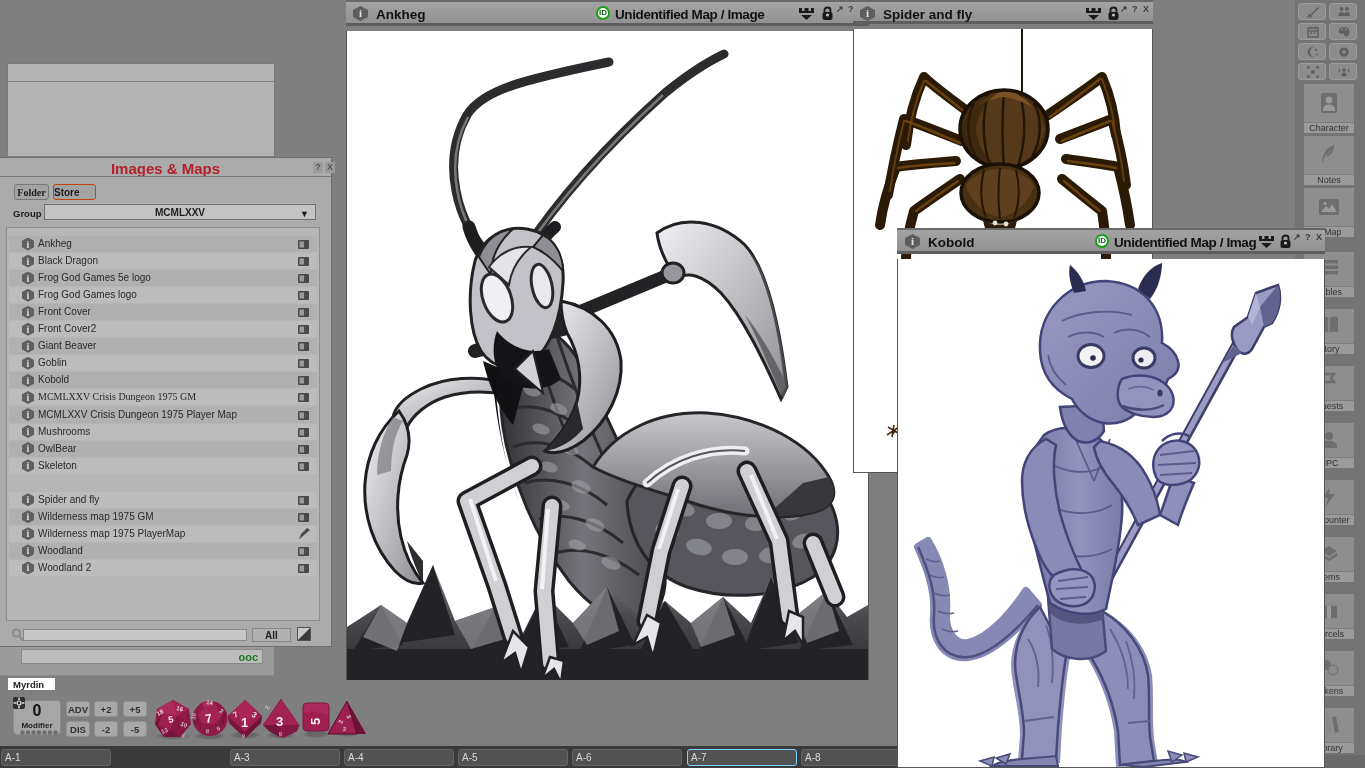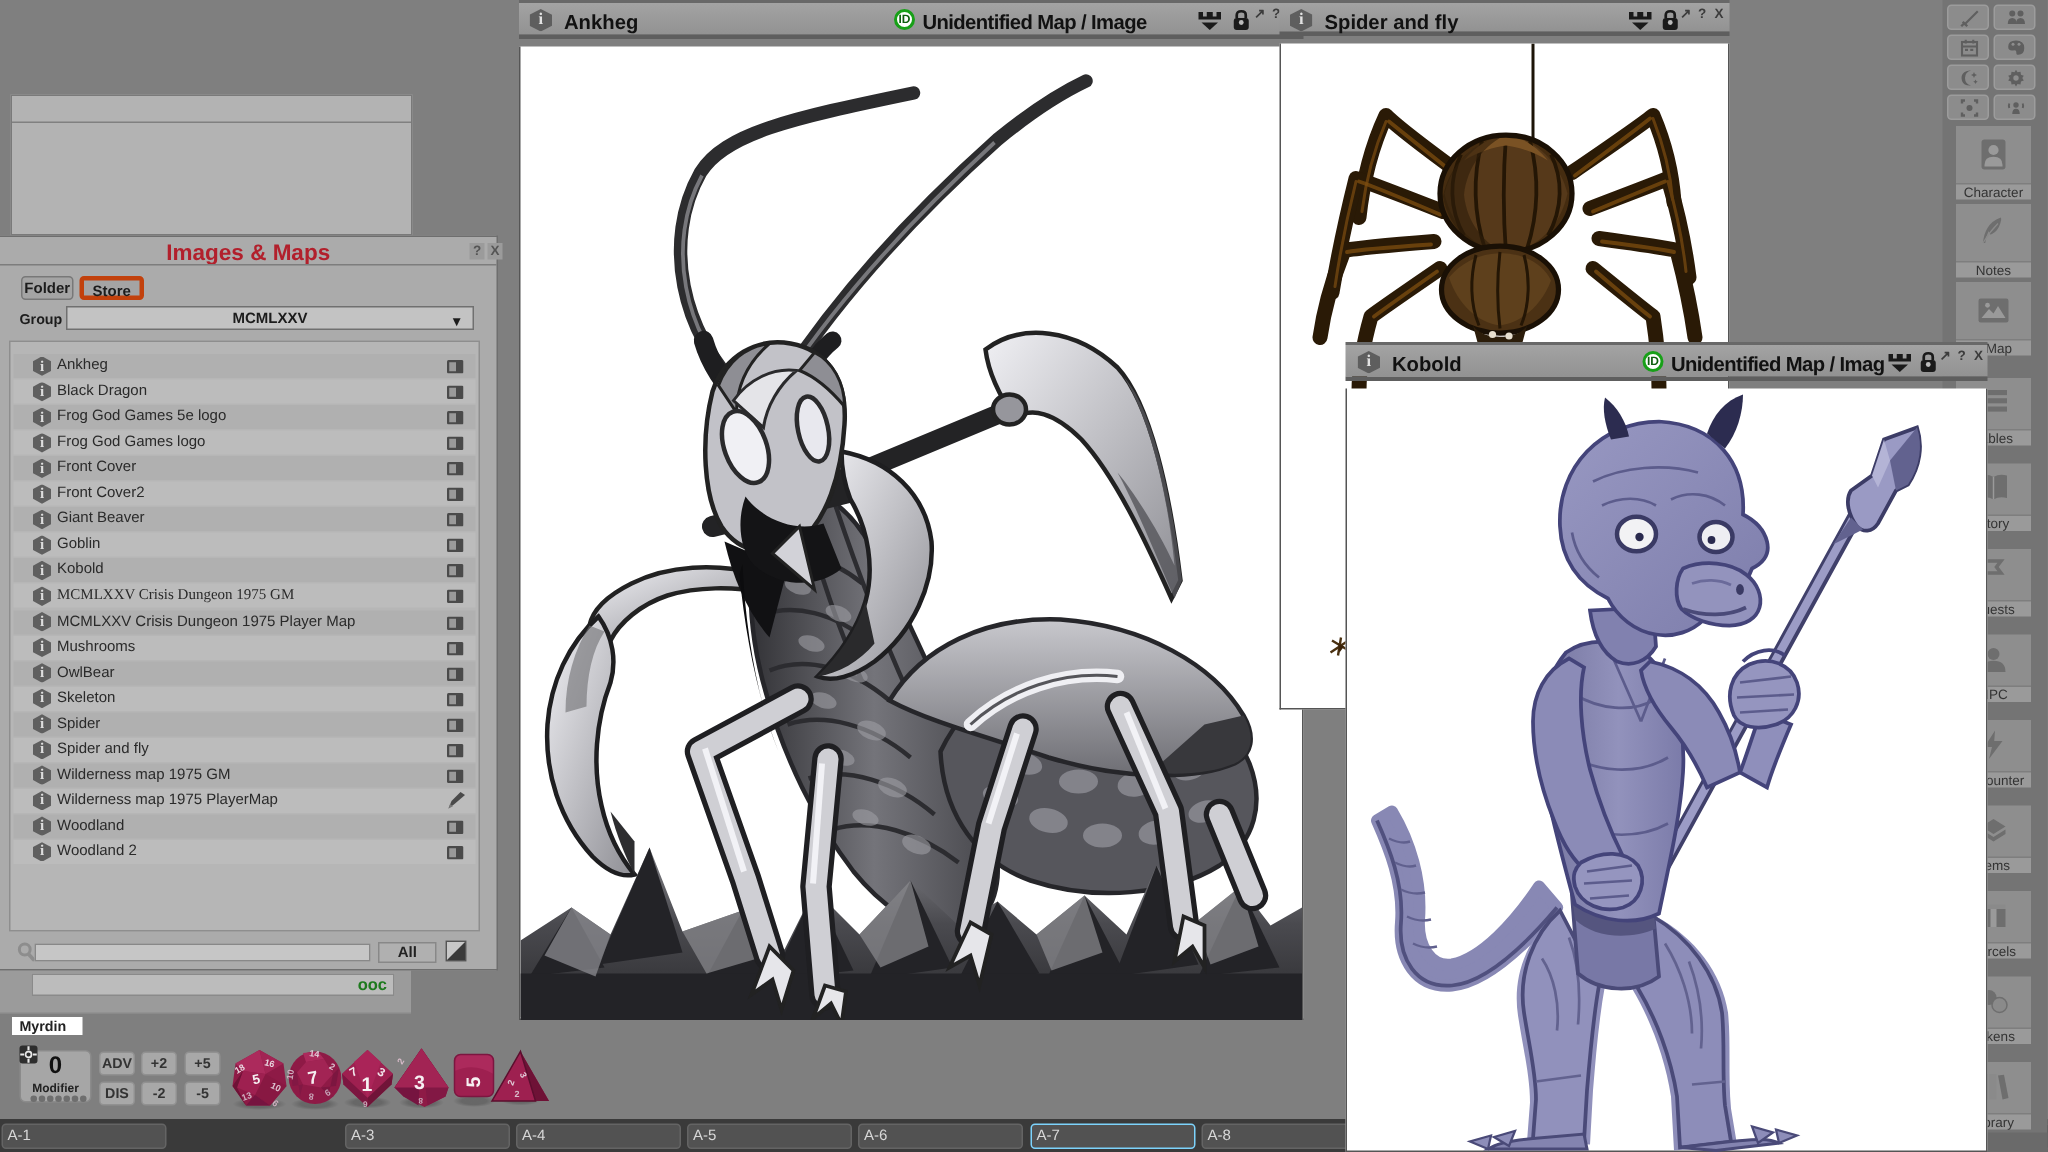--- a/index.html
+++ b/index.html
@@ -39,22 +39,22 @@
 
 <div class="abs" style="left:8px; top:678px; width:47px; height:12px; background:#ffffff;">
   <span class="abs" style="left:5px; top:0.5px; font-size:9.5px; font-weight:bold; color:#222;">Myrdin</span>
 </div>
 
 <div id="panel" class="abs" style="left:0; top:157px; width:332px; height:490px; background:#ababab; border:1px solid #6e6e6e; border-left:none;">
   <div class="abs" style="left:0; top:2px; width:100%; text-align:center; font-size:15px; font-weight:bold; color:#b2202c;">Images &amp; Maps</div>
   <div class="abs" style="left:313px; top:4px; width:10px; height:11px; background:#9b9b9b; color:#555; font-size:9px; font-weight:bold; text-align:center; line-height:11px;">?</div>
   <div class="abs" style="left:325px; top:4px; width:10px; height:11px; background:#9b9b9b; color:#555; font-size:9px; font-weight:bold; text-align:center; line-height:11px;">X</div>
   <div class="abs" style="left:0; top:18px; width:100%; height:1px; background:#7d7d7d;"></div>
-  <div class="abs" style="left:14px; top:26px; width:35px; height:16px; background:#a4a4a4; border:1px solid #787878; border-radius:3px; text-align:center; font-size:10px; font-weight:bold; color:#1c1c1c; line-height:15px;">Folder</div>
-  <div class="abs" style="left:53px; top:26px; width:43px; height:16px; background:#a4a4a4; border:3px solid #c2410c; border-radius:3px; text-align:center; font-size:10px; font-weight:bold; color:#1c1c1c; line-height:15px;">Store</div>
+  <div class="abs" style="left:14px; top:26px; width:35px; height:16px; background:#a4a4a4; border:1px solid #787878; border-radius:3px; text-align:center; font-size:10px; font-weight:bold; color:#1c1c1c; line-height:15px;font-family:Liberation Serif, serif;">Folder</div>
+  <div class="abs" style="left:53px; top:26px; width:43px; height:16px; background:#a4a4a4; border:1px solid #c2410c; border-radius:3px; font-size:10px; font-weight:bold; color:#1c1c1c; line-height:15px;">Store</div>
   <div class="abs" style="left:13px; top:50px; font-size:9.5px; font-weight:bold; color:#1c1c1c;">Group</div>
   <div class="abs" style="left:44px; top:46px; width:272px; height:16px; background:#c3c3c3; border:1px solid #707070; text-align:center; font-size:10px; font-weight:bold; color:#1c1c1c; line-height:15px;">MCMLXXV
     <span class="abs" style="right:6px; top:2px; font-size:9px; color:#1c1c1c;">▼</span>
   </div>
   <div id="list" class="abs" style="left:6px; top:69px; width:314px; height:394px; background:#b6b6b6; border:1px solid #8e8e8e;">
 <div class="abs" style="left:2px; top:8.00px; width:308px; height:16px; background:#b0b0b0;">
 <div class="hex"></div>
         <span class="abs" style="left:29px; top:2px; font-size:10px; color:#2a2a2a;">Ankheg</span>
         <svg class="abs" style="right:8px; top:4px;" width="11" height="9" viewBox="0 0 11 9">
           <rect x="0" y="0" width="11" height="9" rx="1" fill="#4a4a4a"></rect>
@@ -153,28 +153,20 @@
 <div class="hex"></div>
         <span class="abs" style="left:29px; top:2px; font-size:10px; color:#2a2a2a;">OwlBear</span>
         <svg class="abs" style="right:8px; top:4px;" width="11" height="9" viewBox="0 0 11 9">
           <rect x="0" y="0" width="11" height="9" rx="1" fill="#4a4a4a"></rect>
           <rect x="1.5" y="1.5" width="4.5" height="6" fill="#9a9a9a"></rect>
         </svg>
       </div>
 <div class="abs" style="left:2px; top:229.65px; width:308px; height:16px; background:#bcbcbc;">
 <div class="hex"></div>
         <span class="abs" style="left:29px; top:2px; font-size:10px; color:#2a2a2a;">Skeleton</span>
-        <svg class="abs" style="right:8px; top:4px;" width="11" height="9" viewBox="0 0 11 9">
-          <rect x="0" y="0" width="11" height="9" rx="1" fill="#4a4a4a"></rect>
-          <rect x="1.5" y="1.5" width="4.5" height="6" fill="#9a9a9a"></rect>
-        </svg>
-      </div>
-<div class="abs" style="left:2px; top:246.70px; width:308px; height:16px; background:#b0b0b0;">
-<div class="hex"></div>
-        <span class="abs" style="left:29px; top:2px; font-size:10px; color:#2a2a2a;">Spider</span>
         <svg class="abs" style="right:8px; top:4px;" width="11" height="9" viewBox="0 0 11 9">
           <rect x="0" y="0" width="11" height="9" rx="1" fill="#4a4a4a"></rect>
           <rect x="1.5" y="1.5" width="4.5" height="6" fill="#9a9a9a"></rect>
         </svg>
       </div>
 <div class="abs" style="left:2px; top:263.75px; width:308px; height:16px; background:#bcbcbc;">
 <div class="hex"></div>
         <span class="abs" style="left:29px; top:2px; font-size:10px; color:#2a2a2a;">Spider and fly</span>
         <svg class="abs" style="right:8px; top:4px;" width="11" height="9" viewBox="0 0 11 9">
           <rect x="0" y="0" width="11" height="9" rx="1" fill="#4a4a4a"></rect>

